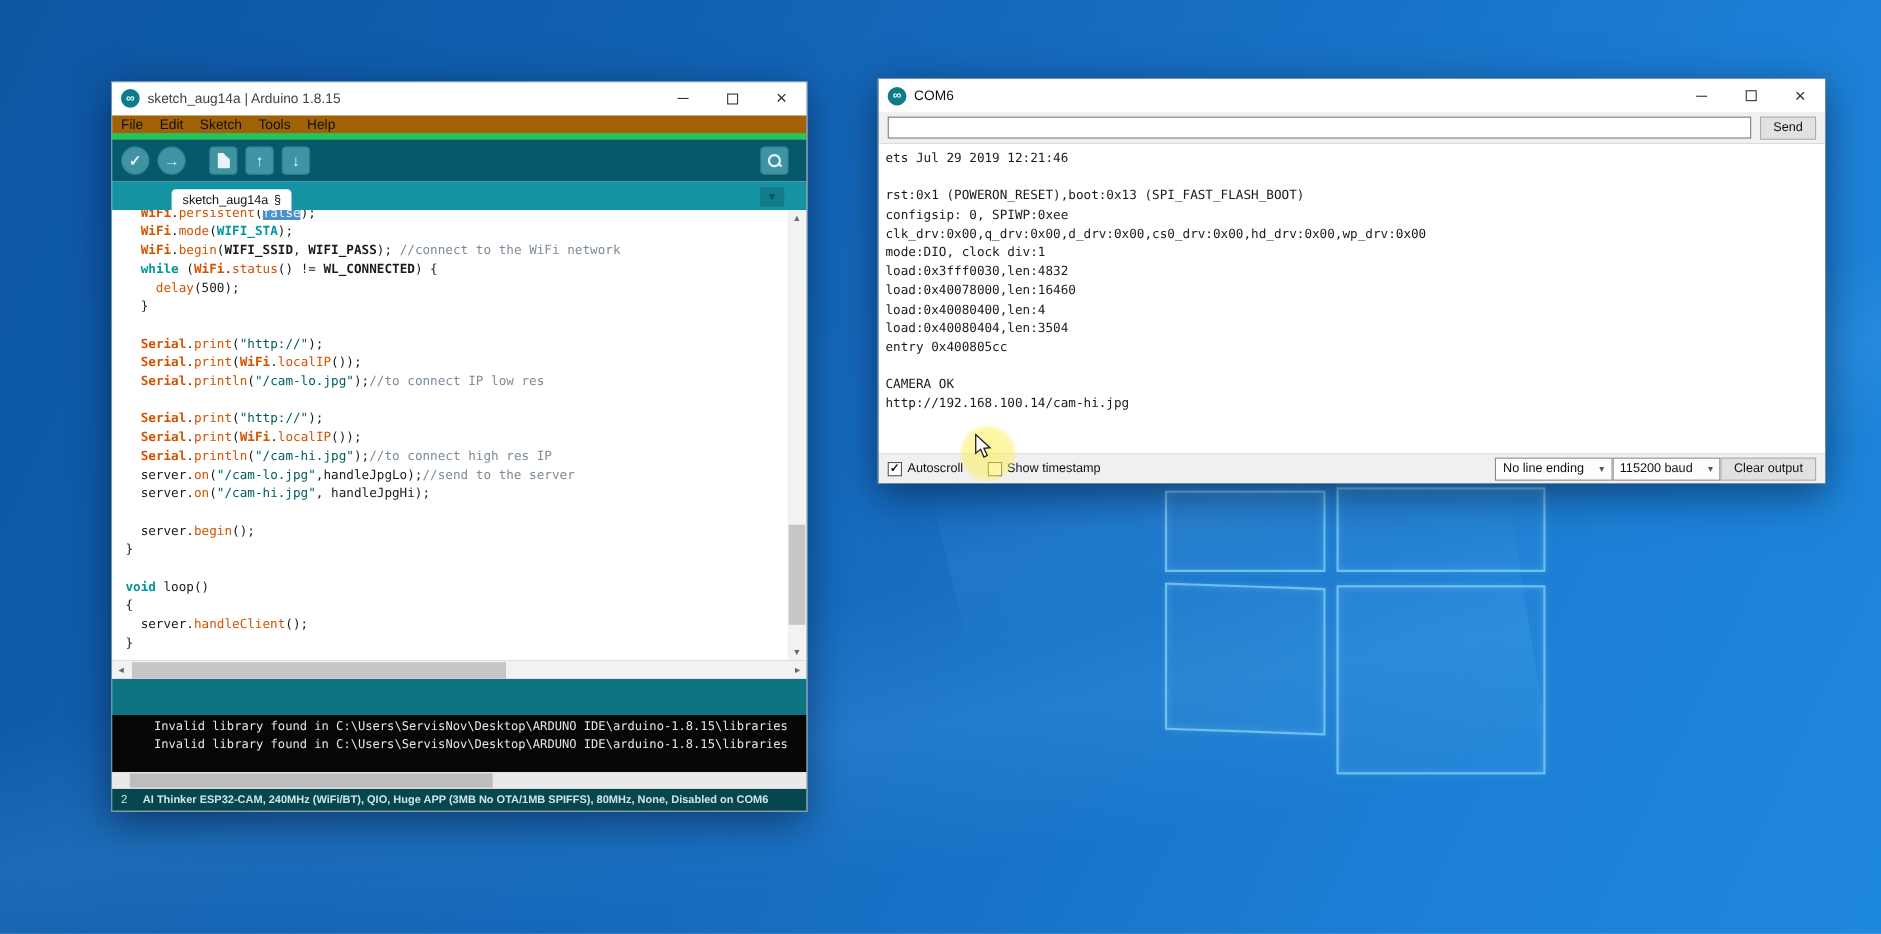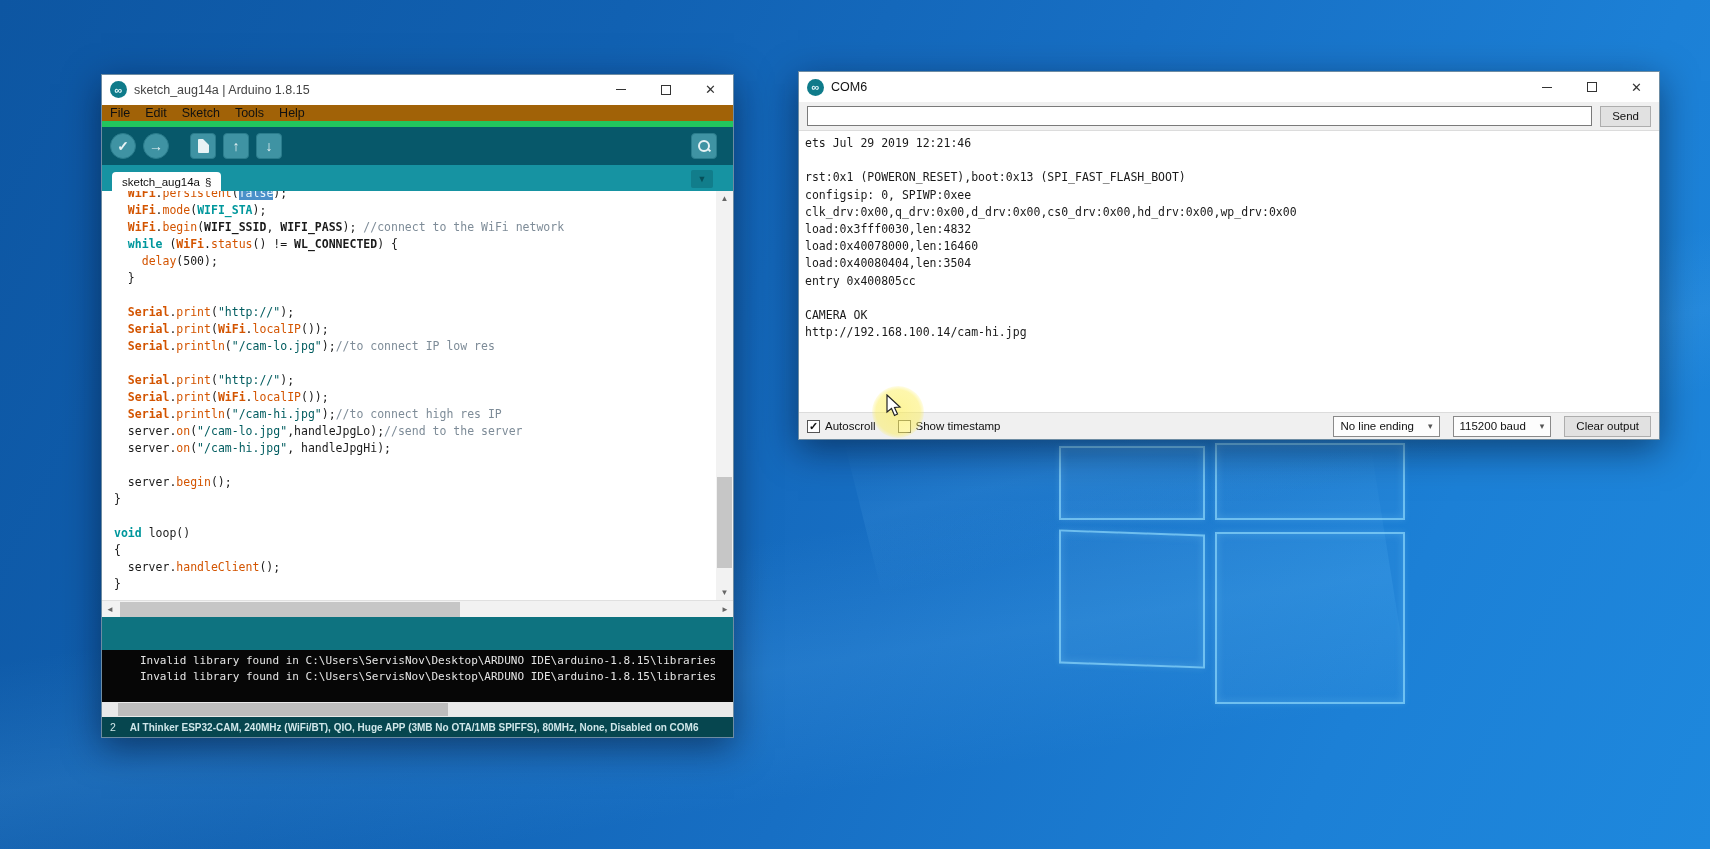--- a/index.html
+++ b/index.html
@@ -46,21 +46,21 @@
   .tbtn.square { border-radius:4px; }
   .doc-shape { width:11px; height:14px; background:#e8f3f5; border-radius:1px; position:relative; }
   .doc-shape::after { content:""; position:absolute; right:0; top:0; border:3px solid #3f93a3; border-left-color:transparent; border-bottom-color:transparent; }
   .mag { position:relative; width:12px; height:12px; }
   .mag::before { content:""; position:absolute; left:0; top:0; width:8px; height:8px; border:2px solid #e8f3f5; border-radius:50%; }
   .mag::after { content:""; position:absolute; left:9px; top:9px; width:4px; height:2px; background:#e8f3f5; transform:rotate(45deg); }
   .tb-spacer { margin-left:auto; }
   .tbtn.monitor { margin-right:16px; }
 
   .tabbar { height:26px; background:#1693a2; display:flex; align-items:flex-end; padding-left:10px; }
-  .tab { background:#ffffff; border-radius:4px 4px 0 0; padding:4px 10px 3px 10px; font-size:11.5px; color:#111; display:flex; gap:5px; }
+  .tab { background:#ffffff; border-radius:4px 4px 0 0; padding:4px 10px 3px 10px; font-size:11.5px; color:#111; display:flex; gap:5px;margin-left:44px; }
   .tab-menu-btn { margin-left:auto; margin-right:20px; width:22px; height:18px; background:#117d8b;
     color:#titlebar; color:#06505a; font-size:9px; display:flex; align-items:center; justify-content:center; border-radius:2px; margin-bottom:3px; }
 
   .editor { position:relative; height:411px; background:#ffffff; overflow:hidden; }
   .code-area { position:absolute; left:0; top:0; right:17px; bottom:0; overflow:hidden; padding:2px 0 0 12px; }
   .code-line { white-space:pre; height:17px; line-height:17px; font-family:"DejaVu Sans Mono", monospace; font-size:11.5px; color:#1a1a1a; }
   .code-area .code-line:first-child { margin-top:-8px; }
   .tok-pl { color:#1a1a1a; }
   .tok-cls { color:#d35400; font-weight:bold; }
   .tok-fn { color:#d35400; }
@@ -97,21 +97,21 @@
   .btn { height:21px; background:#e1e1e1; border:1px solid #adadad; font-size:11.5px; color:#111;
     display:flex; align-items:center; justify-content:center; padding:0 11px; font-family:"Liberation Sans", sans-serif; }
   .serial-output { flex:1; background:#ffffff; padding:4px 0 0 6px; overflow:hidden; border-top:1px solid #dcdcdc; border-bottom:1px solid #dcdcdc; }
   .serial-output .code-line { height:17.2px; line-height:17.2px; font-size:11.5px; color:#111; }
   .serial-bottom { height:26px; background:#f0f0f0; display:flex; align-items:center; padding:0 8px; gap:8px; }
   .chk-group { display:flex; align-items:center; gap:5px; margin-right:14px; }
   .checkbox { width:13px; height:13px; background:#fff; border:1px solid #555; display:flex; align-items:center; justify-content:center; }
   .checkbox .checkmark { display:none; font-size:11px; color:#111; font-weight:bold; line-height:1; }
   .checkbox.checked .checkmark { display:block; }
   .chk-label { font-size:11.5px; color:#111; }
-  .right-controls { margin-left:auto; display:flex; align-items:flex-end; gap:13px; }
+  .right-controls { margin-left:auto; display:flex; align-items:flex-end; gap:0; }
   .select { height:21px; background:#fdfdfd; border:1px solid #8a8a8a; font-size:11.5px; color:#111;
     display:flex; align-items:center; gap:14px; padding:0 6px; }
   .select .chev { color:#555; font-size:9px; }
 
   
   .cursor-halo { position:absolute; left:872px; top:386px; width:52px; height:52px; border-radius:50%;
     background:radial-gradient(circle, rgba(252,238,90,0.62) 0%, rgba(252,238,90,0.5) 60%, rgba(252,238,90,0) 75%); }
   .cursor-arrow { position:absolute; left:886px; top:394px; }
 </style>
 </head>
@@ -251,22 +251,24 @@
     <div class="input-row">
       <input class="serial-input" value="" style="">
       <span class="btn">Send</span>
     </div>
     <div class="serial-output code-line-host">
         <div class="code-line"><span class="tok-pl">ets Jul 29 2019 12:21:46</span></div>
         <div class="code-line">&nbsp;</div>
         <div class="code-line"><span class="tok-pl">rst:0x1 (POWERON_RESET),boot:0x13 (SPI_FAST_FLASH_BOOT)</span></div>
         <div class="code-line"><span class="tok-pl">configsip: 0, SPIWP:0xee</span></div>
         <div class="code-line"><span class="tok-pl">clk_drv:0x00,q_drv:0x00,d_drv:0x00,cs0_drv:0x00,hd_drv:0x00,wp_drv:0x00</span></div>
+        <div class="code-line"><span class="tok-pl">mode:DIO, clock div:1</span></div>
         <div class="code-line"><span class="tok-pl">load:0x3fff0030,len:4832</span></div>
         <div class="code-line"><span class="tok-pl">load:0x40078000,len:16460</span></div>
+        <div class="code-line"><span class="tok-pl">load:0x40080400,len:4</span></div>
         <div class="code-line"><span class="tok-pl">load:0x40080404,len:3504</span></div>
         <div class="code-line"><span class="tok-pl">entry 0x400805cc</span></div>
         <div class="code-line">&nbsp;</div>
         <div class="code-line"><span class="tok-pl">CAMERA OK</span></div>
         <div class="code-line"><span class="tok-pl">http://192.168.100.14/cam-hi.jpg</span></div>
       </div>
     <div class="serial-bottom">
       <span class="chk-group">
         <span class="checkbox checked">
           <span class="checkmark">✓</span>

